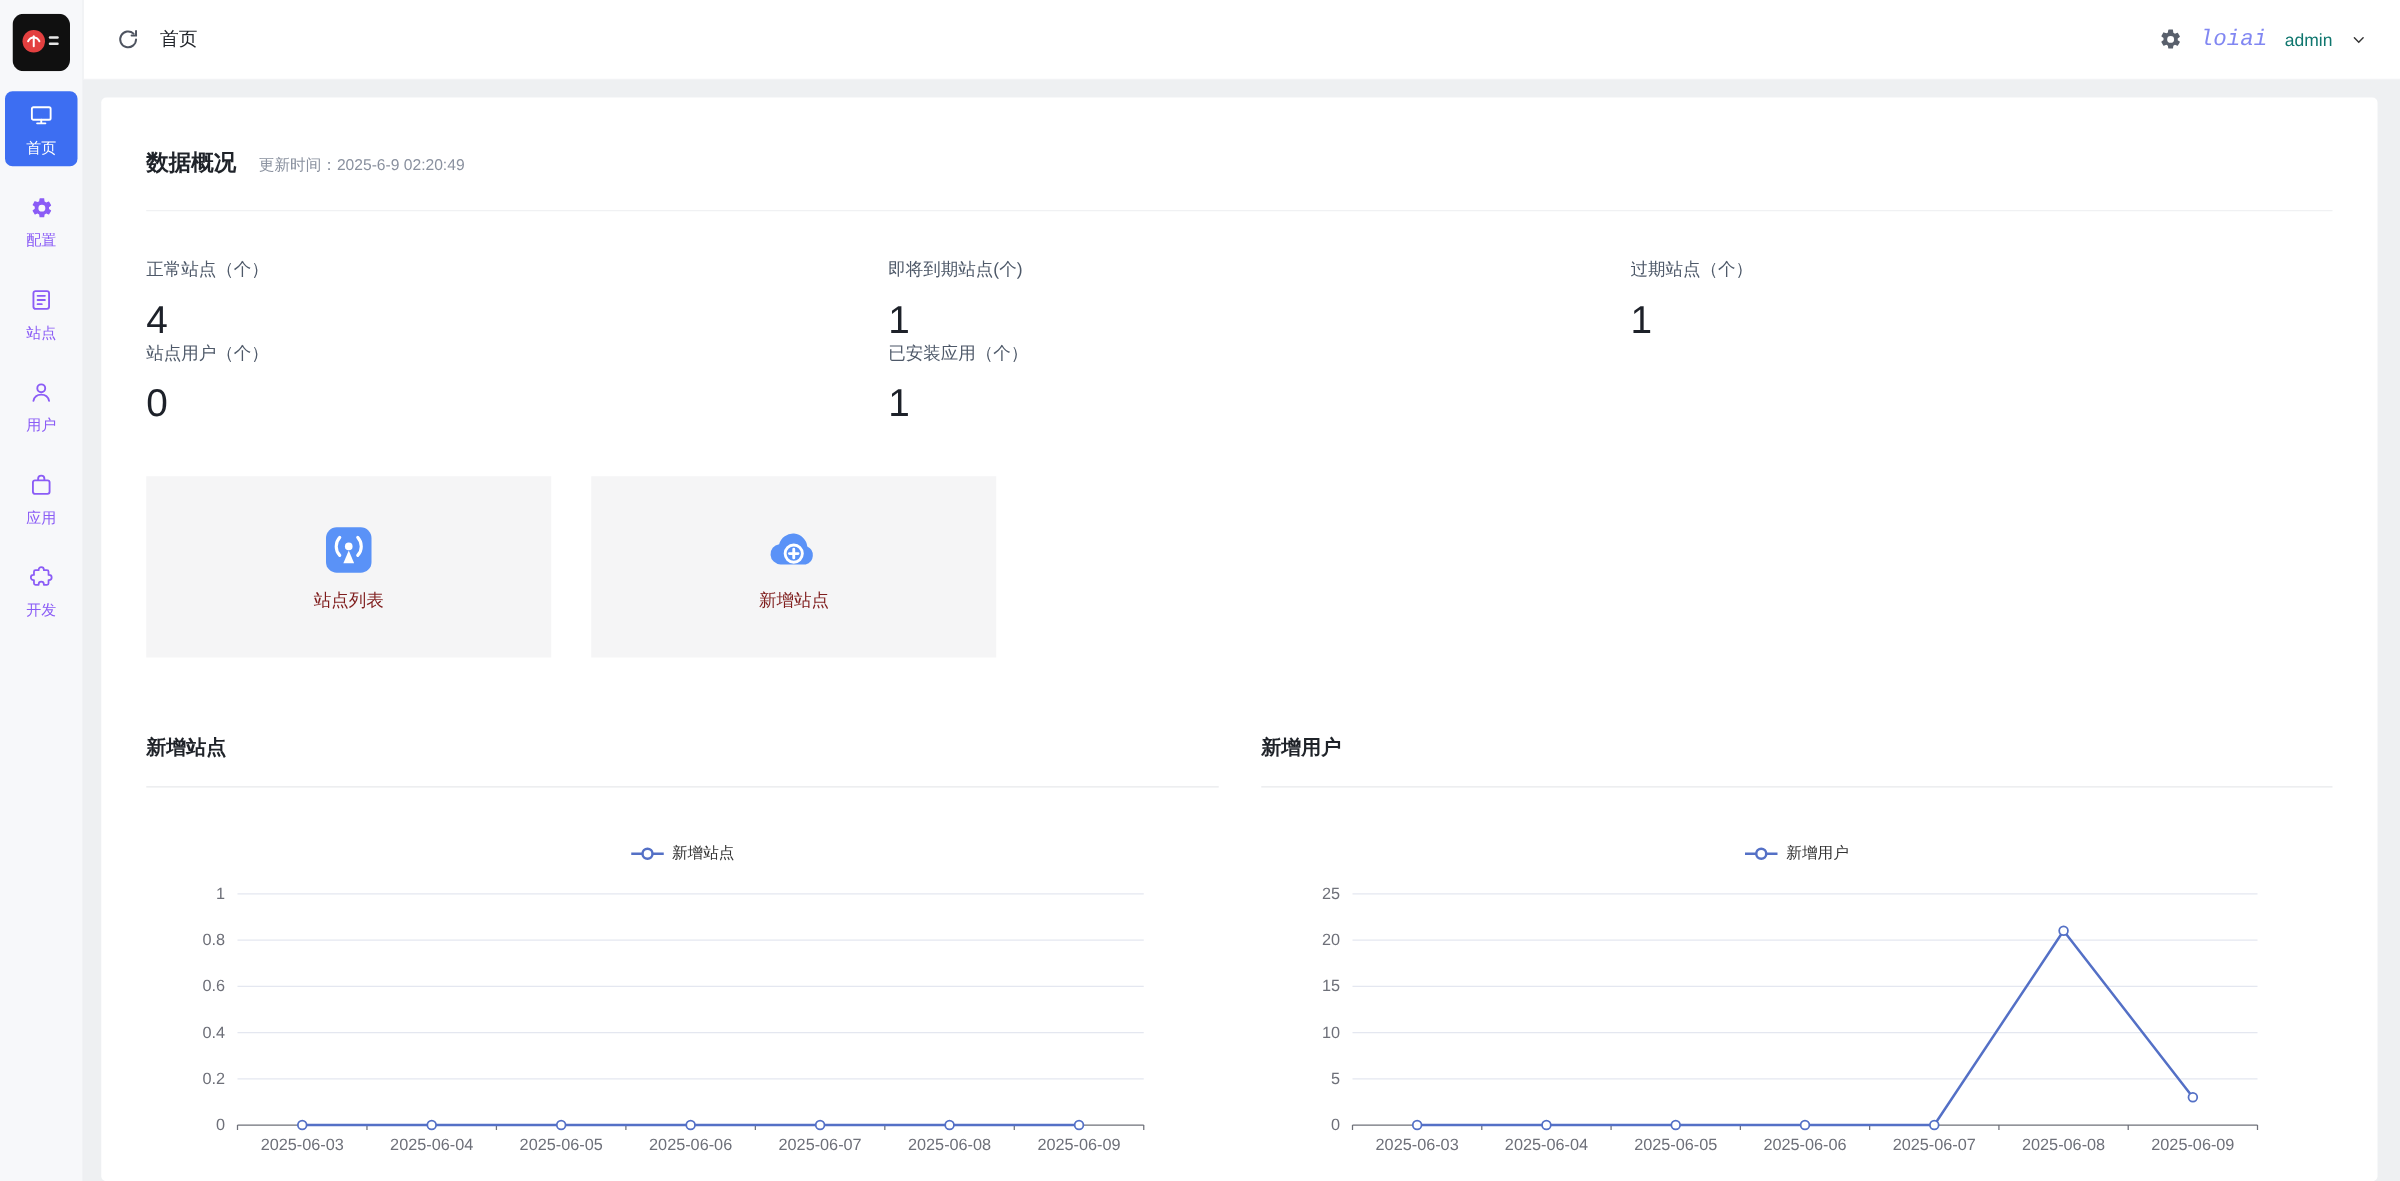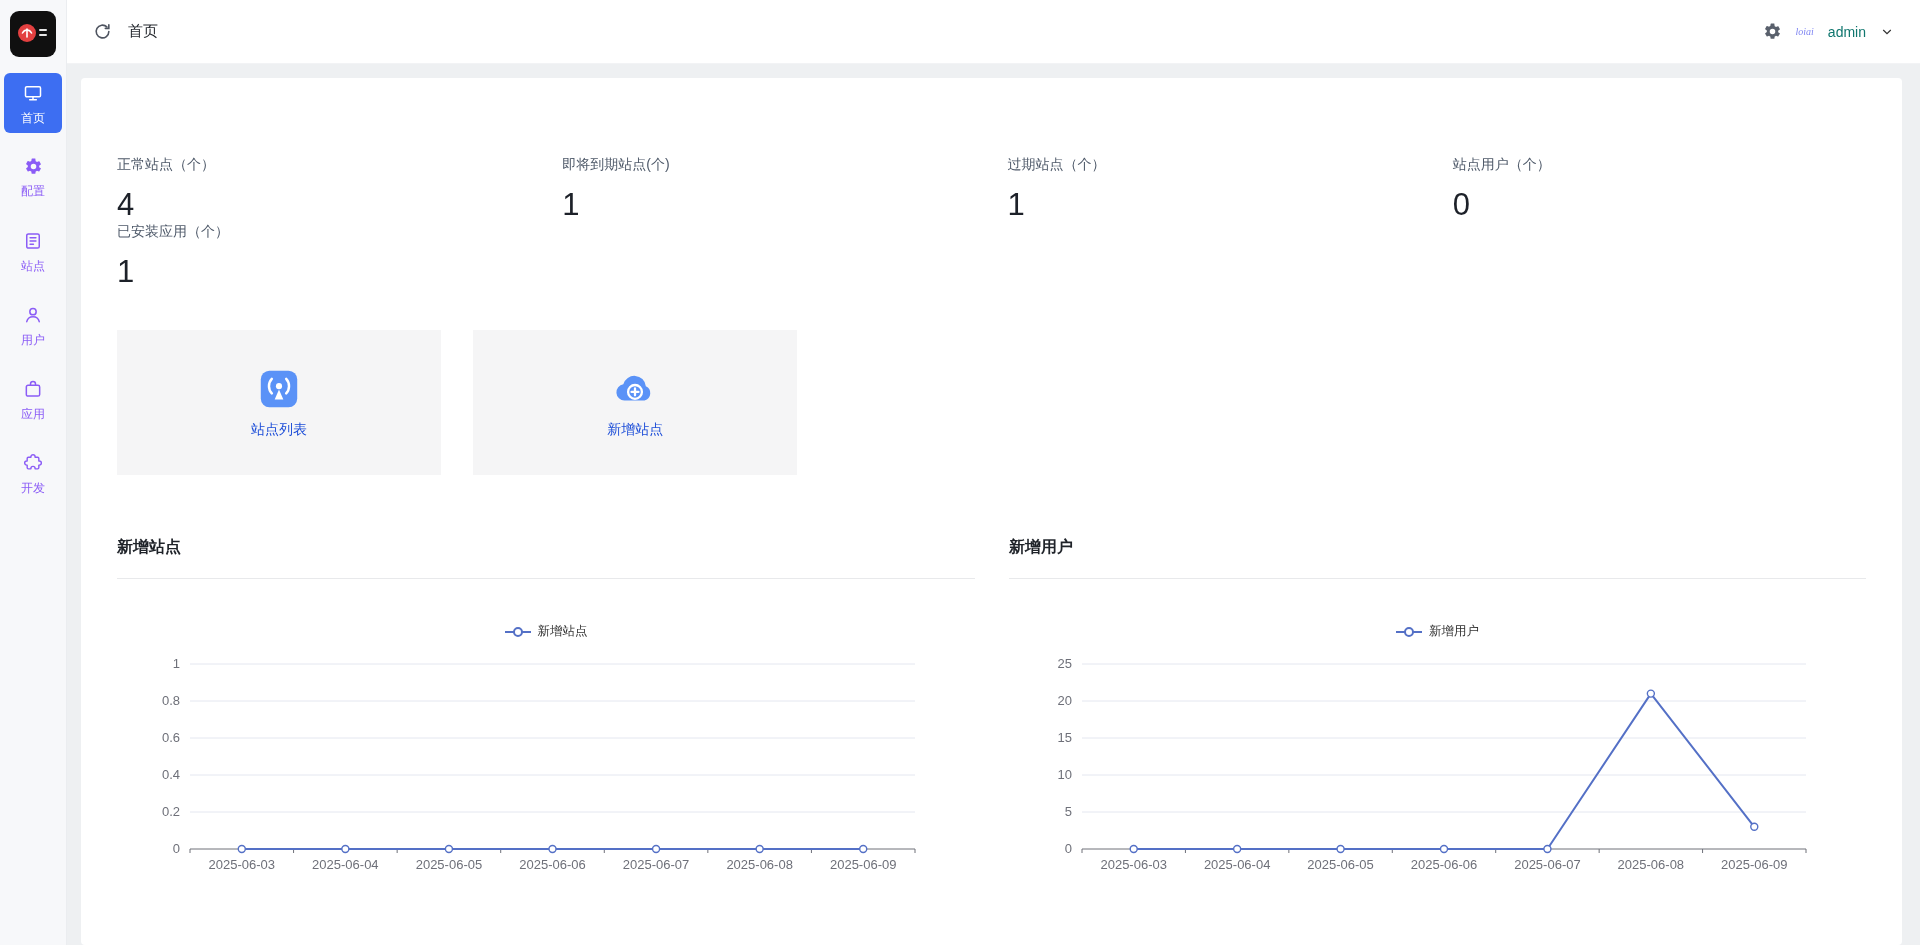--- a/index.html
+++ b/index.html
@@ -27,42 +27,42 @@
   
   .main { flex:1; display:flex; flex-direction:column; min-width:0; }
   .topbar {
     height:64px; background:#ffffff; border-bottom:1px solid #f2f3f5;
     display:flex; align-items:center; justify-content:space-between;
     padding:0 26px 0 26px; flex-shrink:0;
   }
   .topbar-left { display:flex; align-items:center; gap:16px; }
   .breadcrumb { font-size:15px; color:#1f2329; }
   .topbar-right { display:flex; align-items:center; gap:14px; }
-  .brand-tag { font-style:italic; font-size:10px; color:#8187f2; font-family:Liberation Serif, serif; }
+  .brand-tag { font-style:italic; font-size:18px; color:#8187f2; font-family:Liberation Mono, monospace; }
   .username { font-size:14px; color:#0f766e; }
   .icon-btn { display:flex; align-items:center; cursor:pointer; }
 
   
   .content { flex:1; padding:14px 18px 0 14px; overflow:hidden; }
   .card { background:#ffffff; border-radius:4px; height:100%; padding:40px 36px 0 36px; }
 
   .card-head { display:flex; align-items:baseline; gap:18px; padding-bottom:26px; border-bottom:1px solid #f0f1f3; }
   .card-title { font-size:18px; font-weight:bold; color:#1f2329; }
   .update-time { font-size:12.5px; color:#8a919f; }
 
-  .stats { margin-top:38px; display:grid; grid-template-columns:repeat(4,1fr); column-gap:32px; }
+  .stats { margin-top:38px; display:grid; grid-template-columns:repeat(3,1fr); column-gap:32px; }
   .stat-label { font-size:14px; color:#4e5969; }
   .stat-value { font-size:31px; color:#1d2129; margin-top:13px; font-weight:400; }
 
   .shortcuts { margin-top:40px; display:grid; grid-template-columns:repeat(5,1fr); column-gap:32px; }
   .shortcut-card {
     background:#f5f5f6; height:145px; cursor:pointer;
     display:flex; flex-direction:column; align-items:center; justify-content:center; gap:9px;
   }
-  .shortcut-label { font-size:14px; color:#1d4ed8; }
+  .shortcut-label { font-size:14px; color:#7f1d1d; }
 
   .charts { margin-top:62px; display:grid; grid-template-columns:1fr 1fr; column-gap:34px; }
   .chart-title { font-size:16px; font-weight:bold; color:#1f2329; padding-bottom:20px; border-bottom:1px solid #e8e9eb; }
   .legend { margin-top:44px; display:flex; justify-content:center; align-items:center; gap:7px; cursor:pointer; }
   .legend-marker { position:relative; width:26px; height:2px; background:#5470c6; }
   .legend-marker::after {
     content:""; position:absolute; left:50%; top:50%; transform:translate(-50%,-50%);
     width:6px; height:6px; border:2px solid #5470c6; border-radius:50%; background:#fff;
   }
   .legend-label { font-size:12.5px; color:#333; }
@@ -169,20 +169,24 @@
           <svg width="14" height="14" viewBox="0 0 24 24" fill="none" stroke="#333333" stroke-width="2" stroke-linecap="round">
             <path d="M6 9l6 6 6-6"></path>
           </svg>
         </span>
       </div>
     </header>
 
     <div class="content">
       <div class="card">
 
+        <div class="card-head">
+          <span class="card-title">数据概况</span>
+          <span class="update-time">更新时间：2025-6-9 02:20:49</span>
+        </div>
 
         <div class="stats">
           <div>
             <div class="stat-label">正常站点（个）</div>
             <div class="stat-value">4</div>
           </div>
           <div>
             <div class="stat-label">即将到期站点(个)</div>
             <div class="stat-value">1</div>
           </div>

